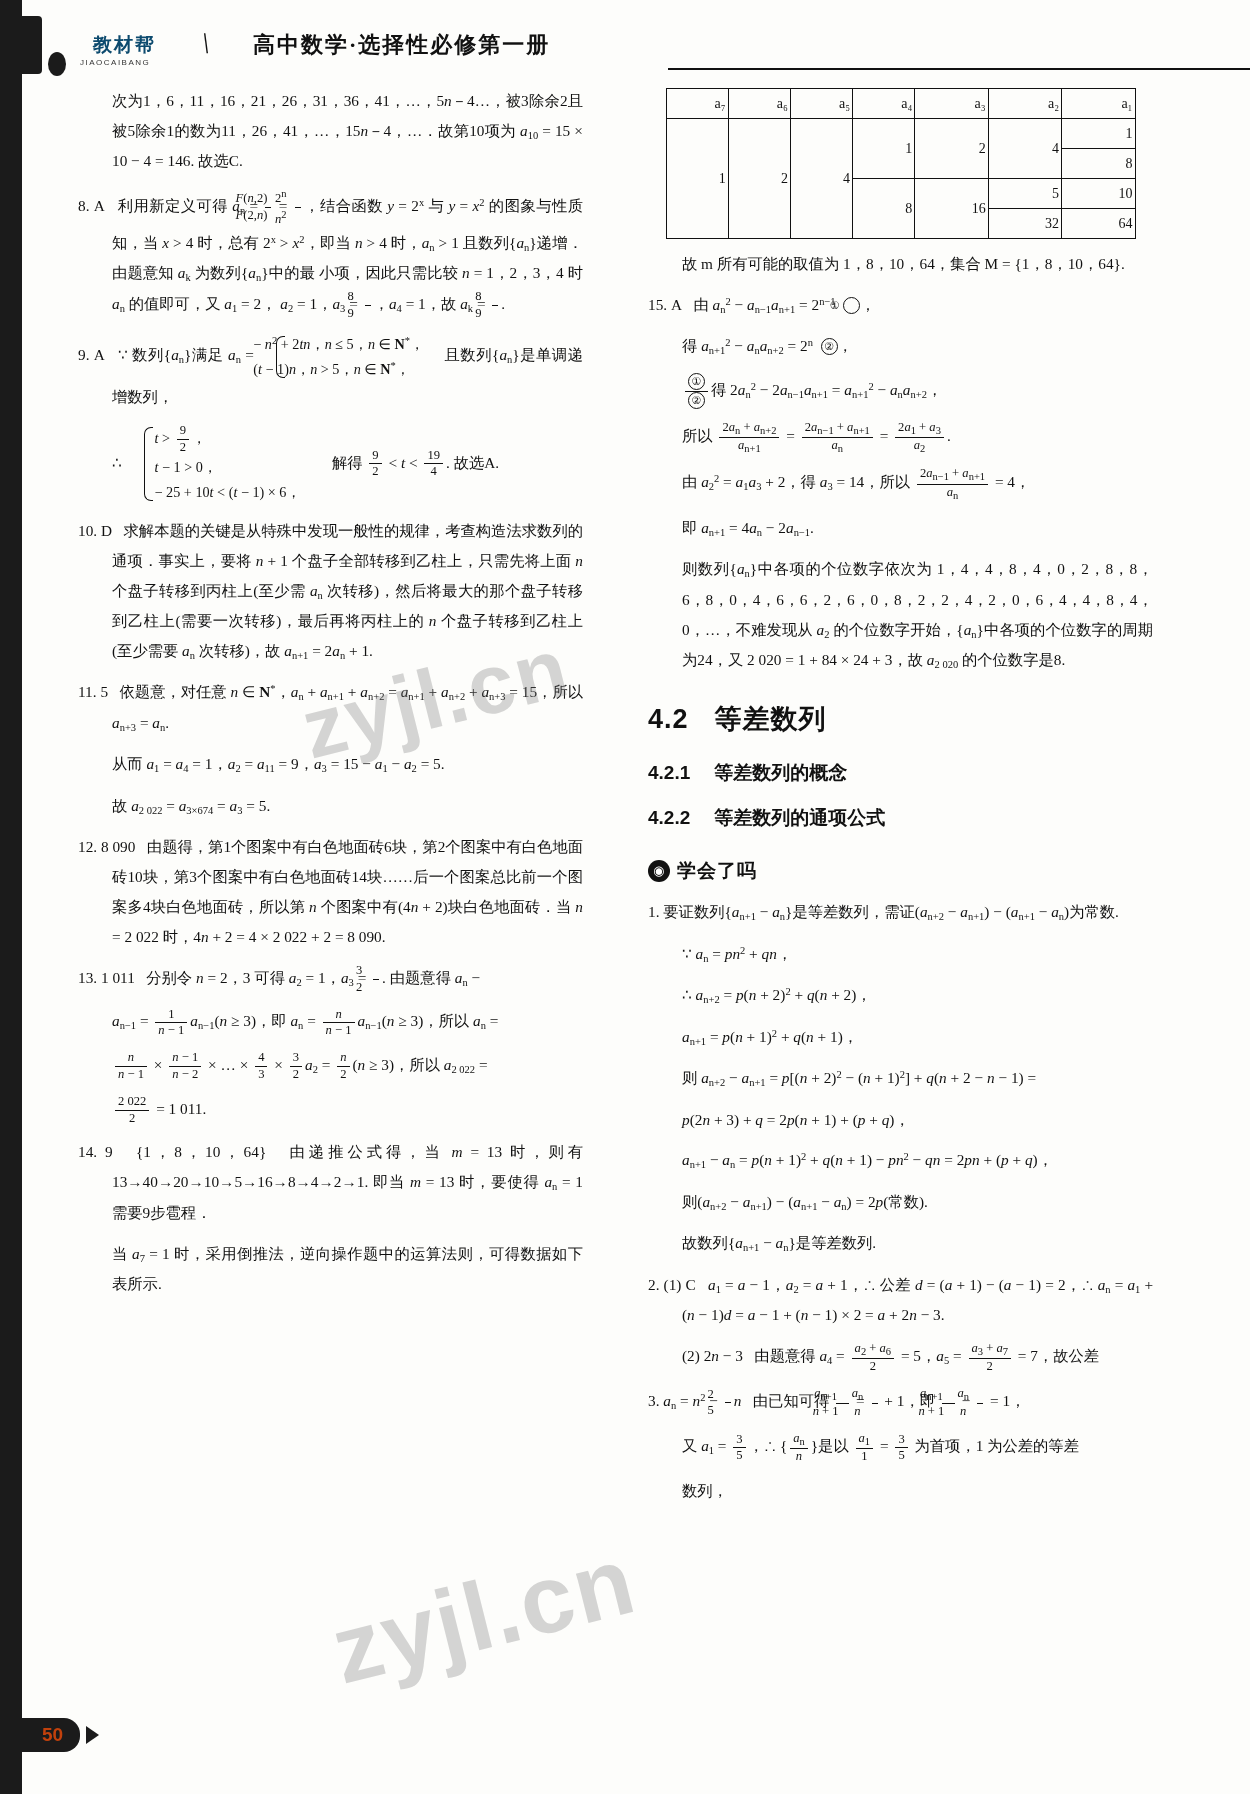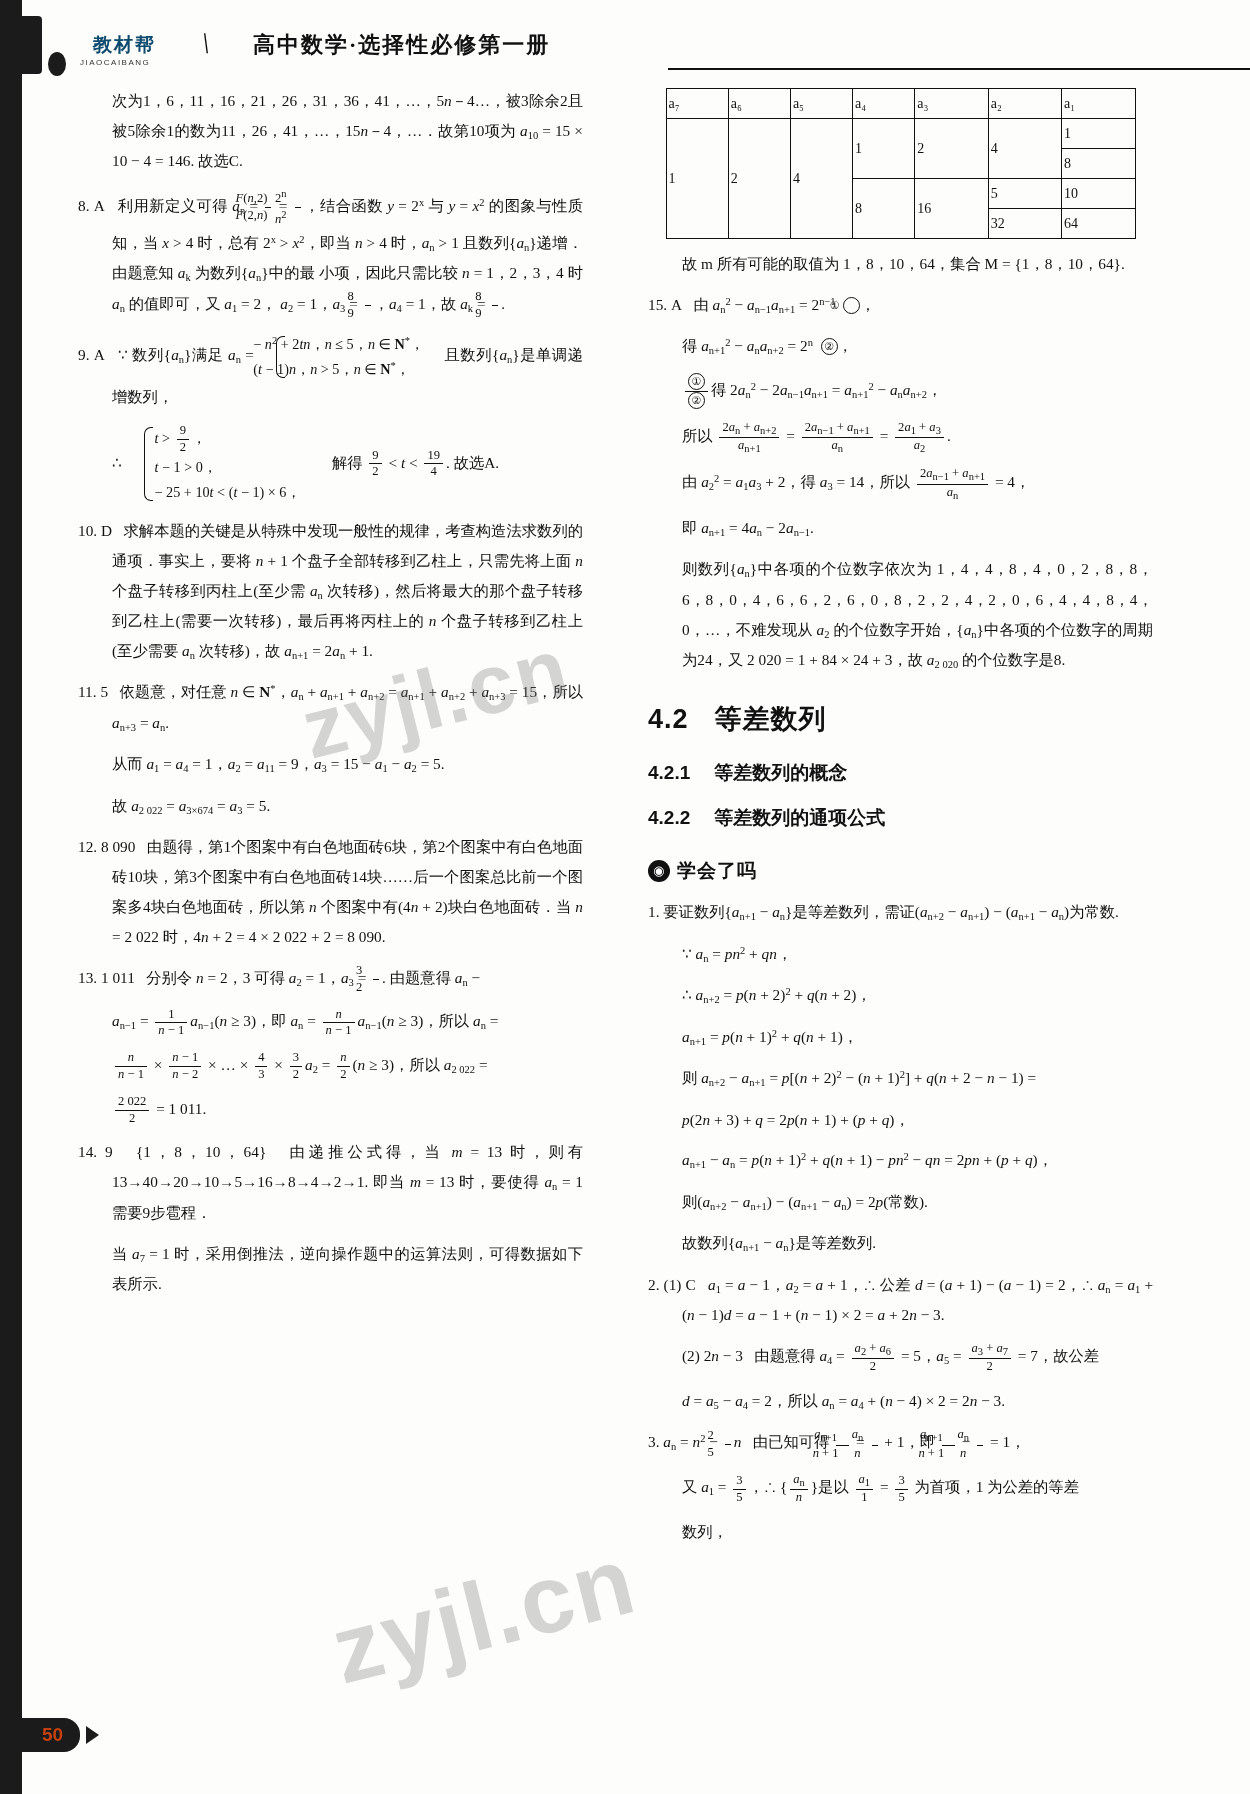--- a/index.html
+++ b/index.html
@@ -87,21 +87,21 @@
     border:1.4px solid #111;border-right:none;border-radius:7px 0 0 7px;
   }
   .brace .ln{display:block;white-space:nowrap;font-size:14.2px;line-height:1.75;}
   
   .tbl-wrap{margin:2px 0 10px 0;}
   table.m{
     border-collapse:collapse;width:470px;margin:0 auto;
     font-size:14px;
   }
   table.m td{
-    border:1px solid #111;text-align:left;height:29px;padding:0 2px;
+    border:1px solid #111;text-align:right;height:29px;padding:0 2px;
   }
   
   .sec-num{
     font-family:"Liberation Sans", sans-serif;
     font-size:27px;font-weight:700;letter-spacing:1px;
     margin:18px 0 2px 0;
   }
   .sec-num .t{margin-left:26px;}
   .sub-sec{
     font-family:"Liberation Sans", sans-serif;
@@ -352,23 +352,20 @@
       故数列{<i class="v">a</i><span class="sub">n+1</span> − <i class="v">a</i><span class="sub">n</span>}是等差数列.
     </div>
 
     <div class="para hang">
       2.&nbsp;(1) C&nbsp;&nbsp;&nbsp;<i class="v">a</i><span class="sub">1</span> = <i class="v">a</i> − 1，<i class="v">a</i><span class="sub">2</span> = <i class="v">a</i> + 1，∴ 公差 <i class="v">d</i> = (<i class="v">a</i> + 1) − (<i class="v">a</i> −
       1) = 2，∴ <i class="v">a</i><span class="sub">n</span> = <i class="v">a</i><span class="sub">1</span> + (<i class="v">n</i> − 1)<i class="v">d</i> = <i class="v">a</i> − 1 + (<i class="v">n</i> − 1) × 2 = <i class="v">a</i> + 2<i class="v">n</i> − 3.
     </div>
     <div class="para hang2">
       (2) 2<i class="v">n</i> − 3&nbsp;&nbsp;&nbsp;由题意得 <i class="v">a</i><span class="sub">4</span> = <span class="frac"><span class="num"><i class="v">a</i><span class="sub">2</span> + <i class="v">a</i><span class="sub">6</span></span><span class="den">2</span></span> = 5，<i class="v">a</i><span class="sub">5</span> = <span class="frac"><span class="num"><i class="v">a</i><span class="sub">3</span> + <i class="v">a</i><span class="sub">7</span></span><span class="den">2</span></span> = 7，故公差
     </div>
-    <div class="para hang2">
-      <i class="v">d</i> = <i class="v">a</i><span class="sub">5</span> − <i class="v">a</i><span class="sub">4</span> = 2，所以 <i class="v">a</i><span class="sub">n</span> = <i class="v">a</i><span class="sub">4</span> + (<i class="v">n</i> − 4) × 2 = 2<i class="v">n</i> − 3.
-    </div>
 
     <div class="para hang">
       3.&nbsp;<i class="v">a</i><span class="sub">n</span> = <i class="v">n</i><span class="sup">2</span> − <span class="frac"><span class="num">2</span><span class="den">5</span></span><i class="v">n</i>&nbsp;&nbsp;&nbsp;由已知可得 <span class="frac"><span class="num"><i class="v">a</i><span class="sub">n+1</span></span><span class="den"><i class="v">n</i> + 1</span></span> = <span class="frac"><span class="num"><i class="v">a</i><span class="sub">n</span></span><span class="den"><i class="v">n</i></span></span> + 1，即 <span class="frac"><span class="num"><i class="v">a</i><span class="sub">n+1</span></span><span class="den"><i class="v">n</i> + 1</span></span> − <span class="frac"><span class="num"><i class="v">a</i><span class="sub">n</span></span><span class="den"><i class="v">n</i></span></span> = 1，
     </div>
     <div class="para hang2">
       又 <i class="v">a</i><span class="sub">1</span> = <span class="frac"><span class="num">3</span><span class="den">5</span></span>，∴ {<span class="frac"><span class="num"><i class="v">a</i><span class="sub">n</span></span><span class="den"><i class="v">n</i></span></span>}是以 <span class="frac"><span class="num"><i class="v">a</i><span class="sub">1</span></span><span class="den">1</span></span> = <span class="frac"><span class="num">3</span><span class="den">5</span></span> 为首项，1 为公差的等差
     </div>
     <div class="para hang2">
       数列，
     </div>

